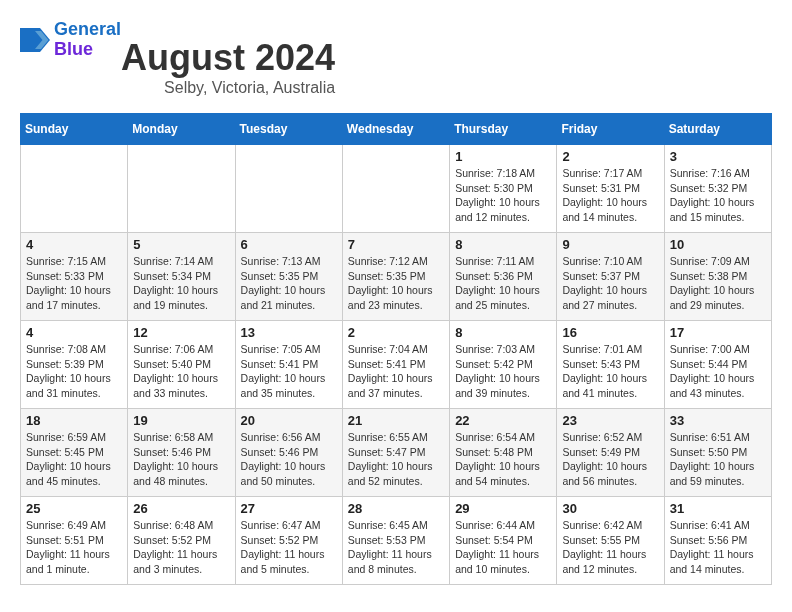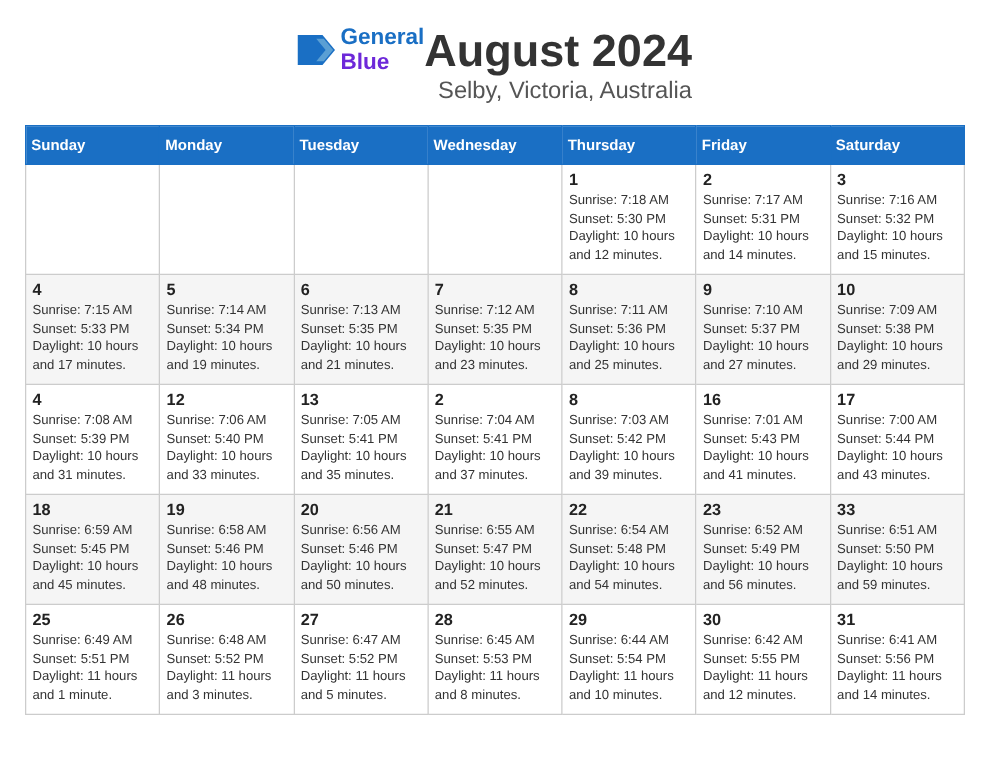--- a/index.html
+++ b/index.html
@@ -5,21 +5,21 @@
     * { margin: 0; padding: 0; box-sizing: border-box; }
     body {
       font-family: Arial, sans-serif;
       background: #fff;
       width: 792px;
       min-height: 612px;
       padding: 20px;
     }
     .header {
       display: flex;
-      justify-content: center;
+      justify-content: flex-start;
       align-items: flex-start;
       margin-bottom: 16px;
     }
     .logo {
       display: flex;
       align-items: center;
       gap: 4px;
     }
     .logo-text {
       font-size: 18px;
@@ -34,23 +34,24 @@
       width: 30px;
       height: 24px;
     }
     .title-block {
       text-align: right;
     }
     .month-title {
       font-size: 36px;
       font-weight: bold;
       color: #333;
+      margin-top: 17px;
     }
     .location {
-      font-size: 19px;
+      font-size: 16px;
       color: #555;
     }
     .calendar {
       width: 100%;
       border-collapse: collapse;
       font-size: 11px;
     }
     .calendar th {
       background-color: #1a6fc4;
       color: #fff;

